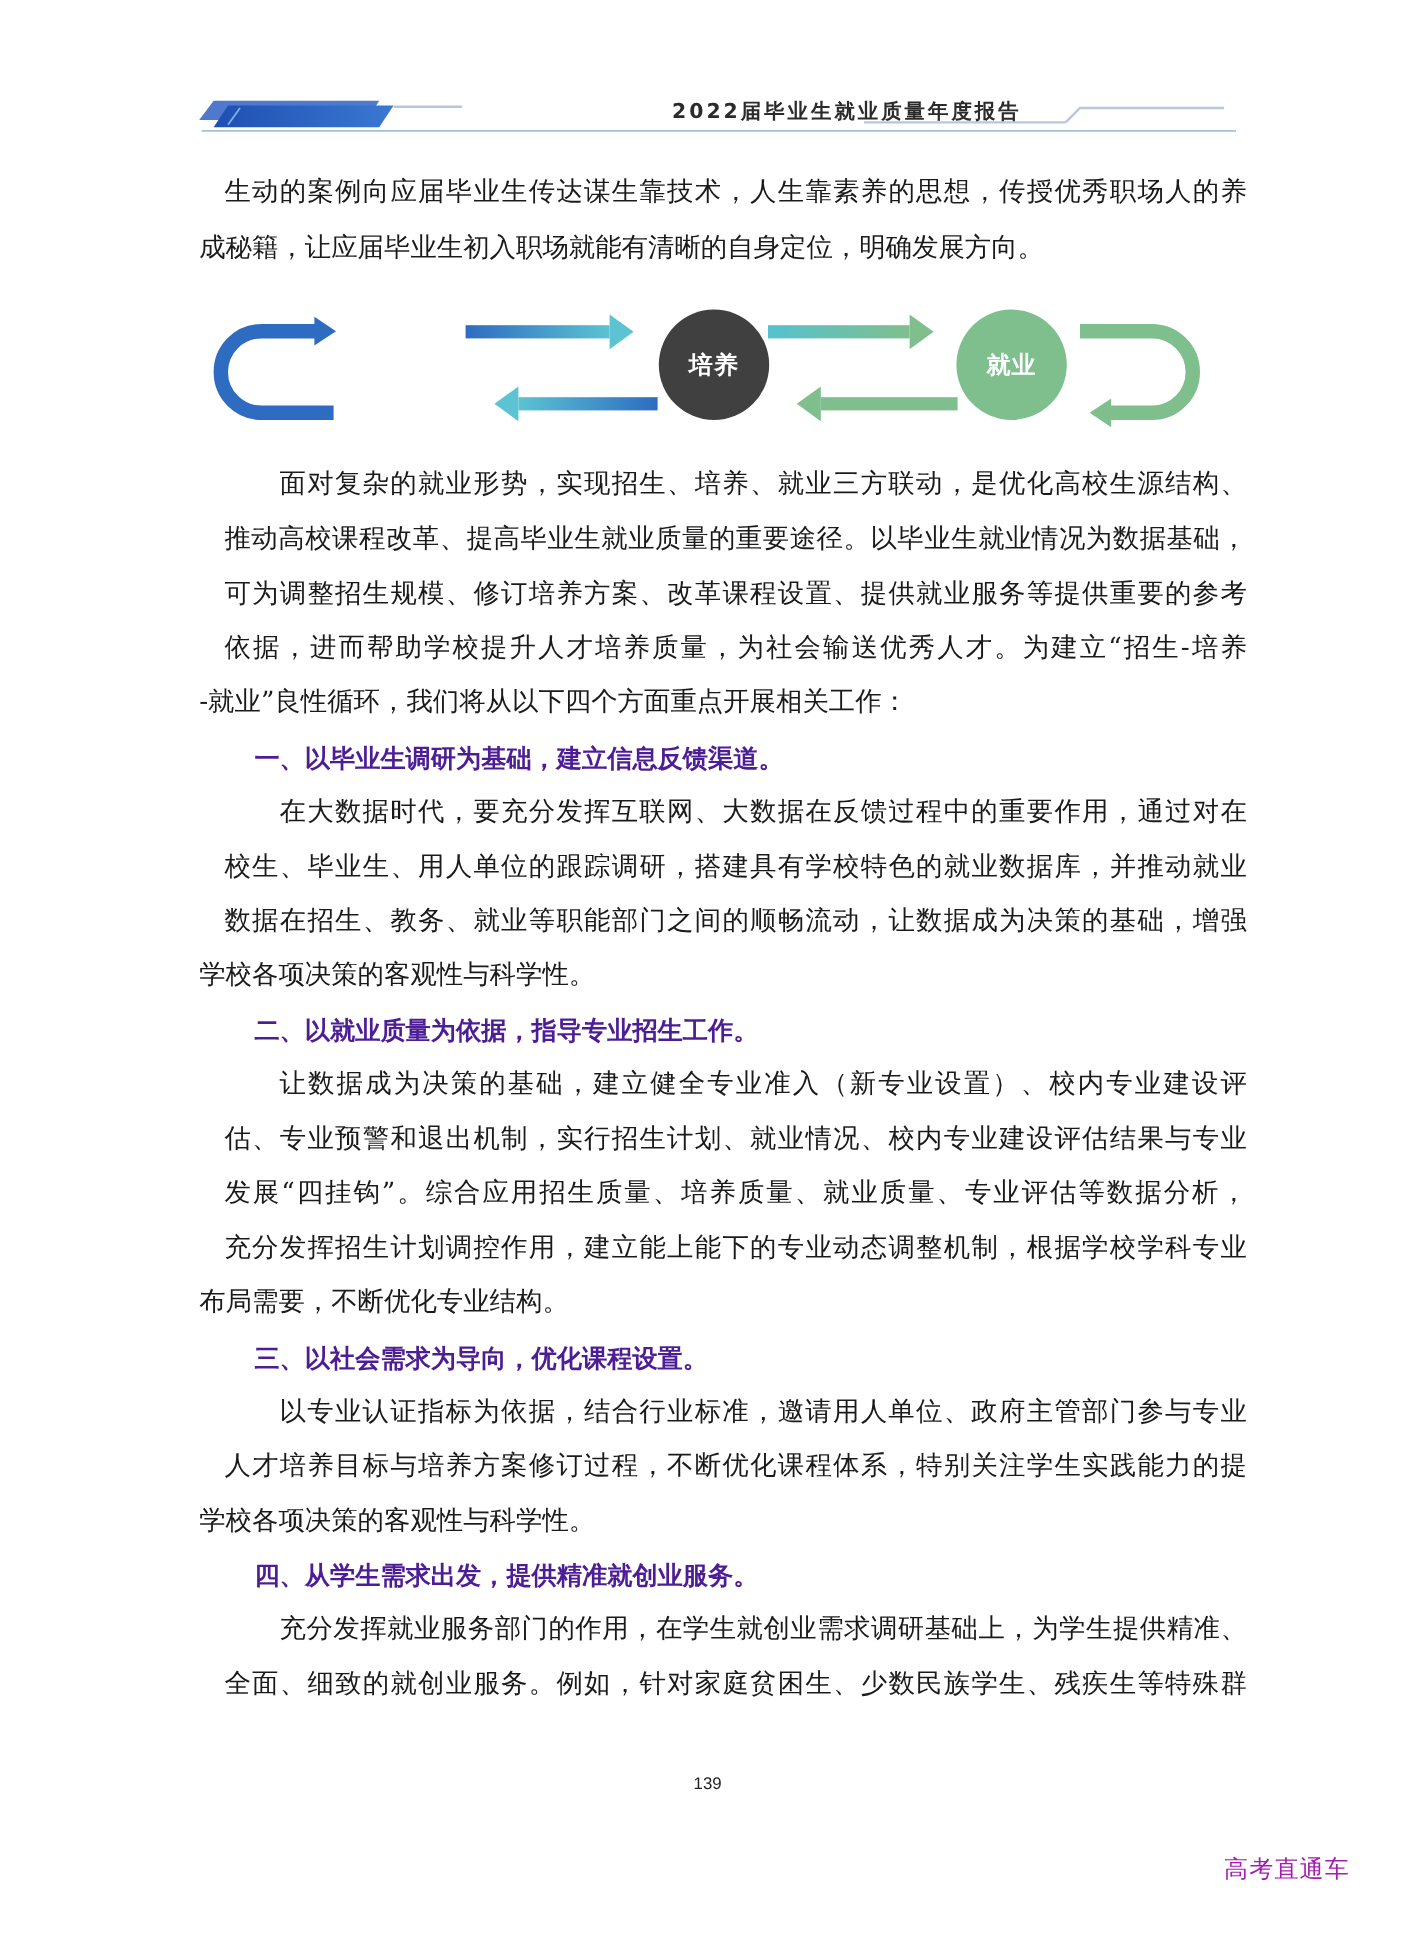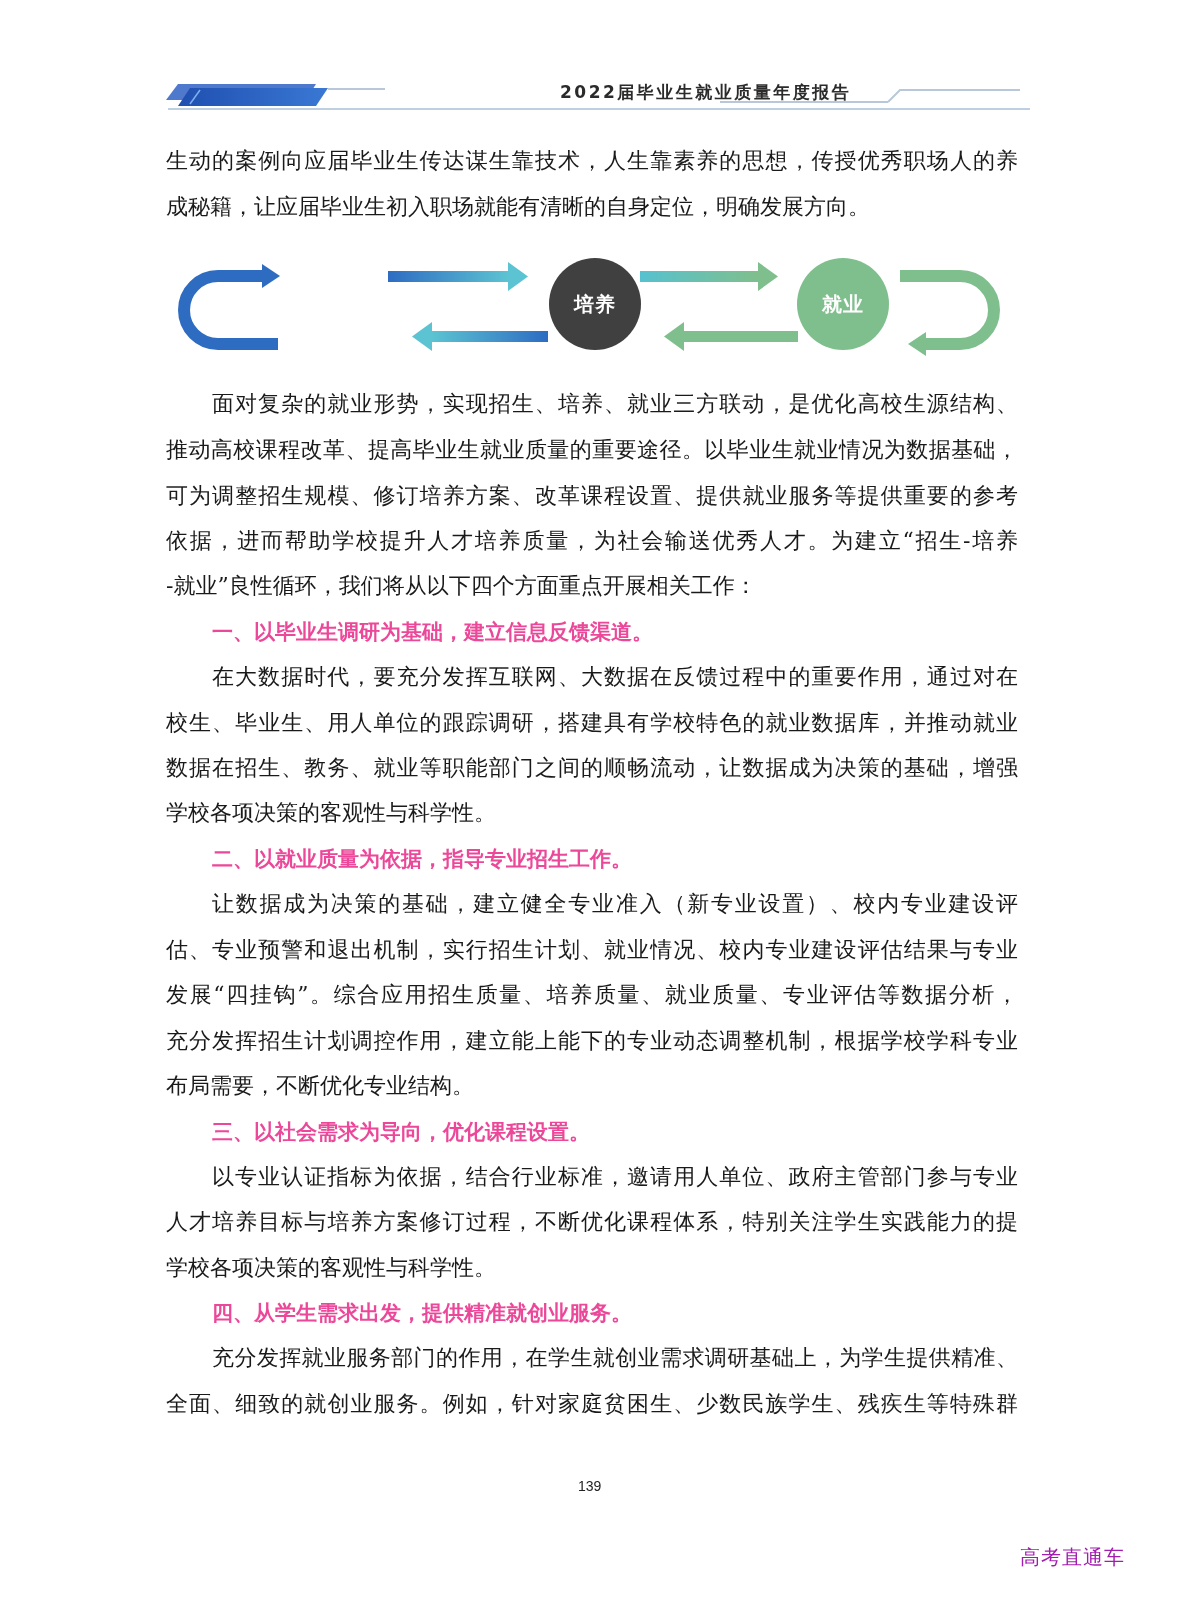--- a/index.html
+++ b/index.html
@@ -7,24 +7,24 @@
            font-family: "DejaVu Serif", "Liberation Serif", serif; color: #1a1a1a; }
 
     .header { position: absolute; left: 160px; top: 78px; width: 870px; height: 34px; }
     .header svg { position: absolute; left: 0; top: 0; }
     .header-title { position: absolute; left: 400px; top: 3px; font-family: "DejaVu Sans", sans-serif;
                     font-size: 17px; letter-spacing: 2.5px; color: #2b2b2b; font-weight: bold; }
 
     .text-block { position: absolute; left: 166px; width: 856px; }
     .line { position: absolute; left: 0; white-space: nowrap; font-size: 22px; line-height: 30px;
             height: 30px; }
-    .line.justify { width: 852px; text-align: justify; text-align-last: justify; }
+    .line.justify { width: 852px; text-align: justify; text-align-last: justify; margin-left: 21px; }
     .line.indent { left: 46px; }
     .line.indent.justify { width: 806px; }
-    .heading { color: #ec4899; font-family: "DejaVu Sans", sans-serif; font-weight: bold; font-size: 21px; text-align: right; }
+    .heading { color: #4c1d95; font-family: "DejaVu Sans", sans-serif; font-weight: bold; font-size: 21px; text-align: right; }
 
     .diagram { position: absolute; left: 170px; top: 254px; width: 850px; height: 105px; }
     .circle { position: absolute; width: 92px; height: 92px; border-radius: 50%;
               display: flex; align-items: center; justify-content: center;
               color: #ffffff; font-family: "DejaVu Sans", sans-serif; font-weight: bold; font-size: 20px; letter-spacing: 1px; }
 
     .page-number { position: absolute; left: 578px; top: 1478px; font-family: "Liberation Sans", sans-serif;
                    font-size: 14px; color: #222; }
     .watermark { position: absolute; left: 1020px; top: 1544px; font-family: "DejaVu Sans", sans-serif;
                  font-size: 20px; color: #a21caf; letter-spacing: 1px; }

